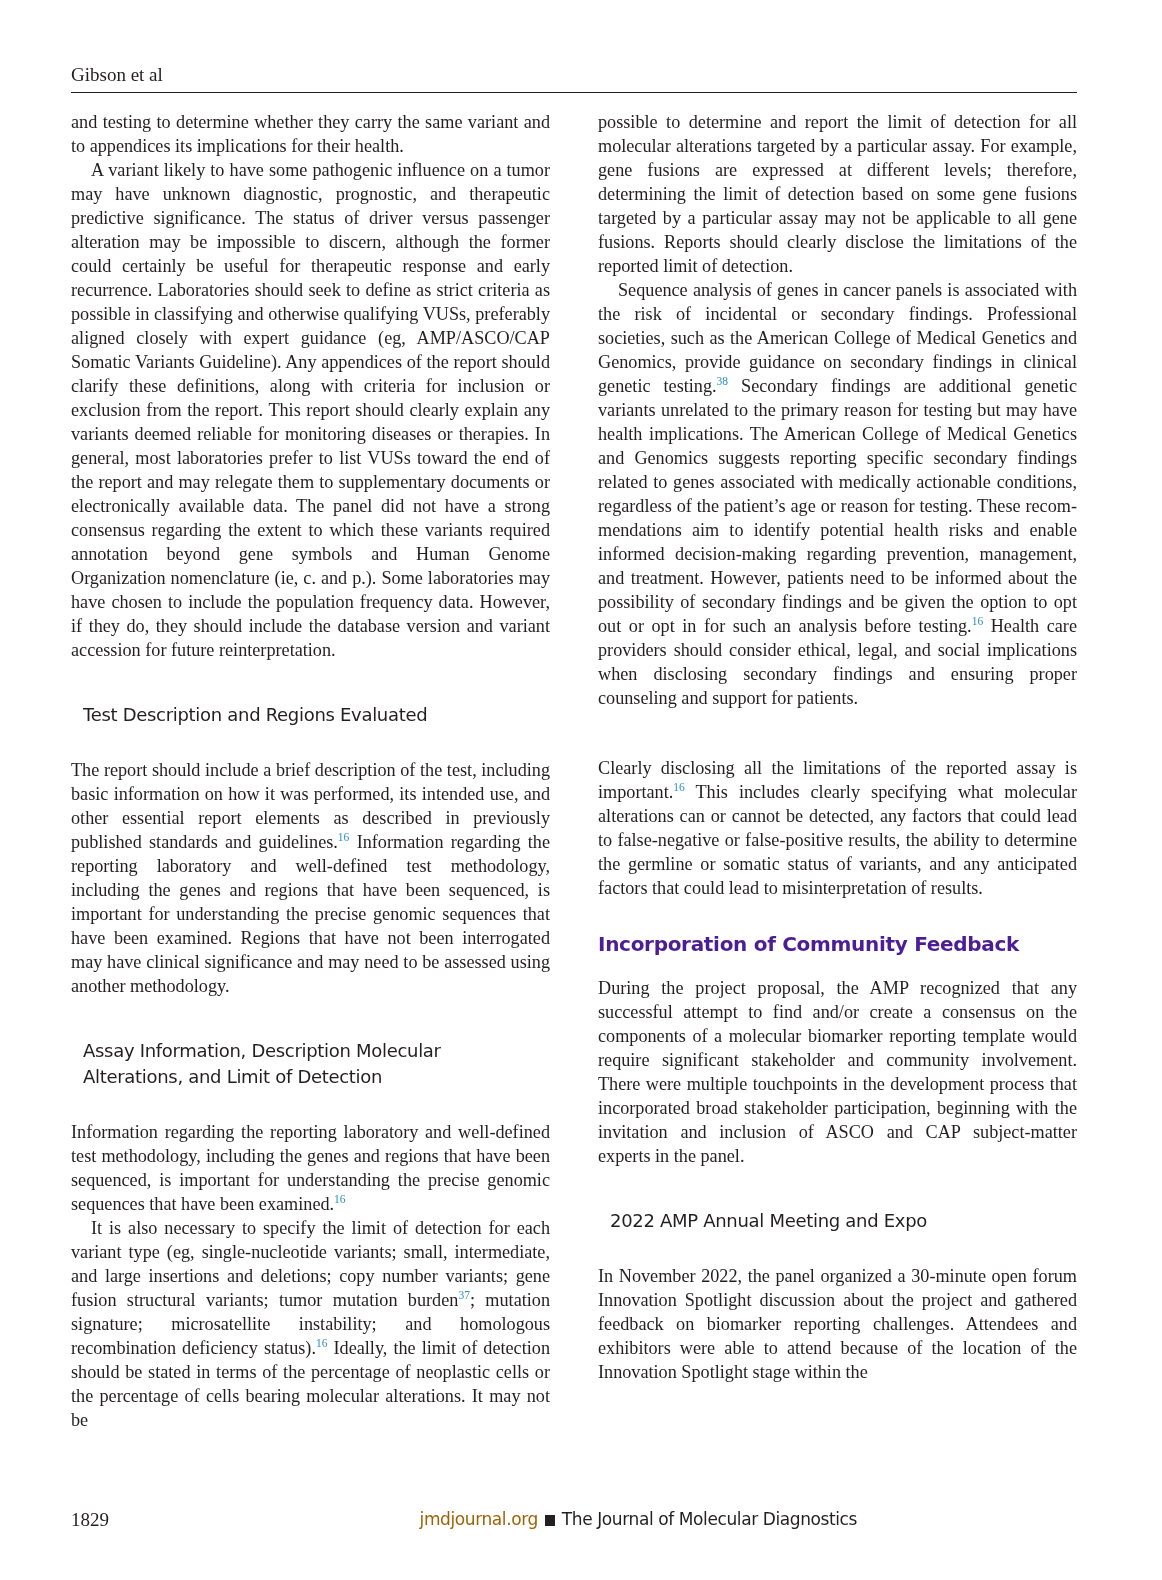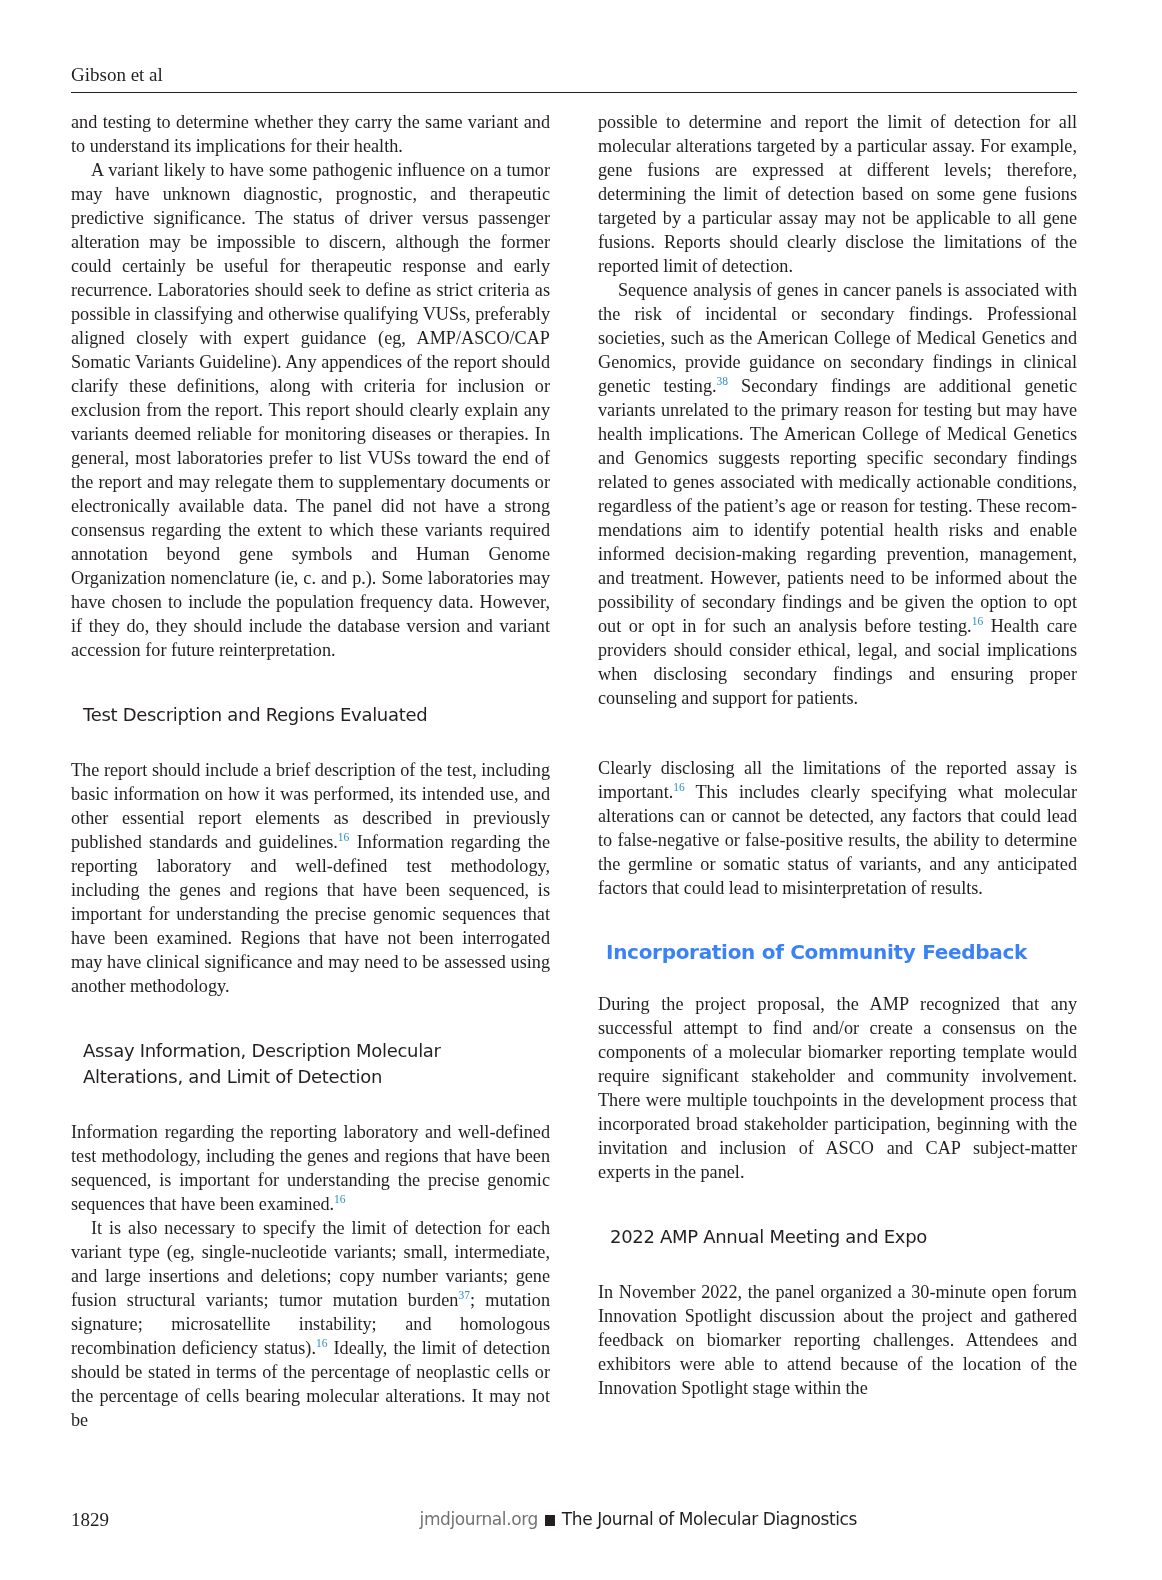--- a/index.html
+++ b/index.html
@@ -17,43 +17,43 @@
     margin: 0; font-family: "Liberation Serif", serif; font-size: 18.2px; line-height: 24px;
     text-align: justify; hyphens: manual; color: #231f20;
   }
   p.indent { text-indent: 20px; }
   sup.ref { color: #2b8fc4; font-size: 11.5px; vertical-align: 0; position: relative; top: -7px; line-height: 0; }
   h3.subhead {
     margin: 12px; font-family: "DejaVu Sans", sans-serif; font-weight: normal; font-size: 18px;
     line-height: 26px; color: #231f20; letter-spacing: -0.3px;
   }
   h2.section {
-    margin: 8px; font-family: "DejaVu Sans", sans-serif; font-weight: bold; font-size: 20px;
-    line-height: 28px; color: #3b82f6; letter-spacing: -0.3px;
+    margin: 0; font-family: "DejaVu Sans", sans-serif; font-weight: bold; font-size: 20px;
+    line-height: 28px; color: #4c1d95; letter-spacing: -0.3px;
   }
   .gap-before-sub { height: 28px; }
   .gap-after-sub { height: 18px; }
   .gap-before-sec { height: 30px; }
   .gap-after-sec { height: 18px; }
   .footer { position: absolute; top: 1509px; font-size: 18px; }
   .page-number { left: 71px; font-family: "Liberation Serif", serif; font-size: 19px; }
   .journal { right: 85px; font-family: "DejaVu Sans", sans-serif; font-size: 17px; letter-spacing: -0.4px; }
-  .journal .url { color: #737373; }
+  .journal .url { color: #a16207; }
   .journal .sq { display: inline-block; width: 10px; height: 11px; background: #231f20; margin: 0 7px; vertical-align: -1px; }
 </style>
 </head>
 <body>
 
 <div class="page">
 
   <div class="running-head">Gibson et al</div>
   <div class="head-rule"></div>
 
   <div class="col col-left">
-    <p class="body">and testing to determine whether they carry the same variant and to understand its implications for their health.</p>
+    <p class="body">and testing to determine whether they carry the same variant and to appendices its implications for their health.</p>
     <p class="body indent">A variant likely to have some pathogenic influence on a tumor may have unknown diagnostic, prognostic, and therapeutic predictive significance. The status of driver versus passenger alteration may be impossible to discern, although the former could certainly be useful for thera­peutic response and early recurrence. Laboratories should seek to define as strict criteria as possible in classifying and otherwise qualifying VUSs, preferably aligned closely with expert guidance (eg, AMP/ASCO/CAP Somatic Variants Guideline). Any appendices of the report should clarify these definitions, along with criteria for inclusion or exclusion from the report. This report should clearly explain any variants deemed reliable for monitoring dis­eases or therapies. In general, most laboratories prefer to list VUSs toward the end of the report and may relegate them to supplementary documents or electronically available data. The panel did not have a strong consensus regarding the extent to which these variants required annotation beyond gene symbols and Human Genome Organization nomen­clature (ie, c. and p.). Some laboratories may have chosen to include the population frequency data. However, if they do, they should include the database version and variant accession for future reinterpretation.</p>
 
     <div class="gap-before-sub"></div>
     <h3 class="subhead">Test Description and Regions Evaluated</h3>
     <div class="gap-after-sub"></div>
 
     <p class="body"><span>The report should include a brief description of the test, including basic information on how it was performed, its intended use, and other essential report elements as described in previously published standards and guide­lines.</span><sup class="ref">16</sup><span> Information regarding the reporting laboratory and well-defined test methodology, including the genes and regions that have been sequenced, is important for under­standing the precise genomic sequences that have been examined. Regions that have not been interrogated may have clinical significance and may need to be assessed using another methodology.</span></p>
 
     <div class="gap-before-sub"></div>
     <h3 class="subhead">Assay Information, Description Molecular Alterations, and Limit of Detection</h3>

